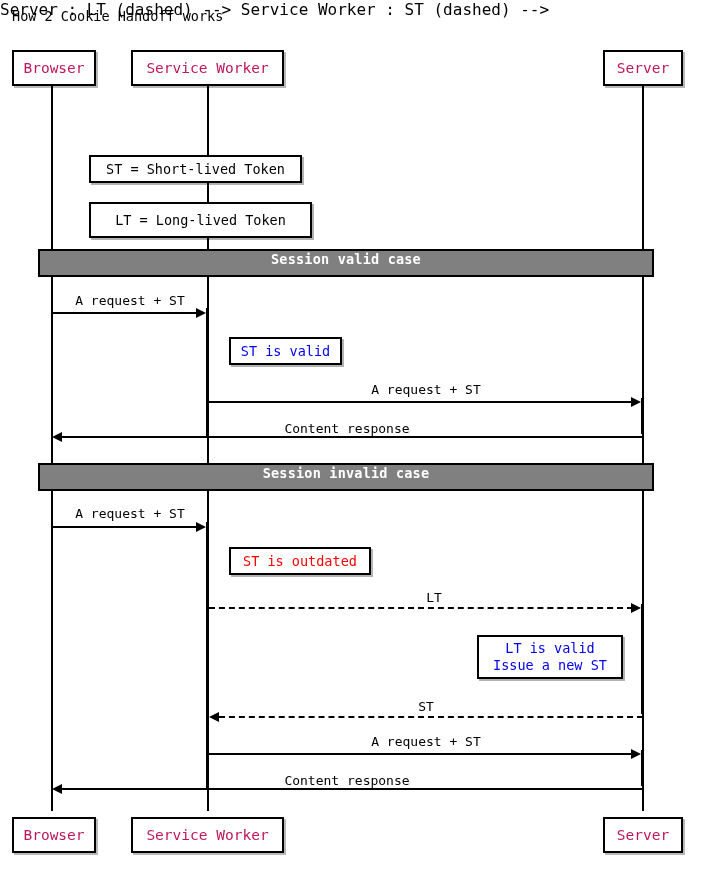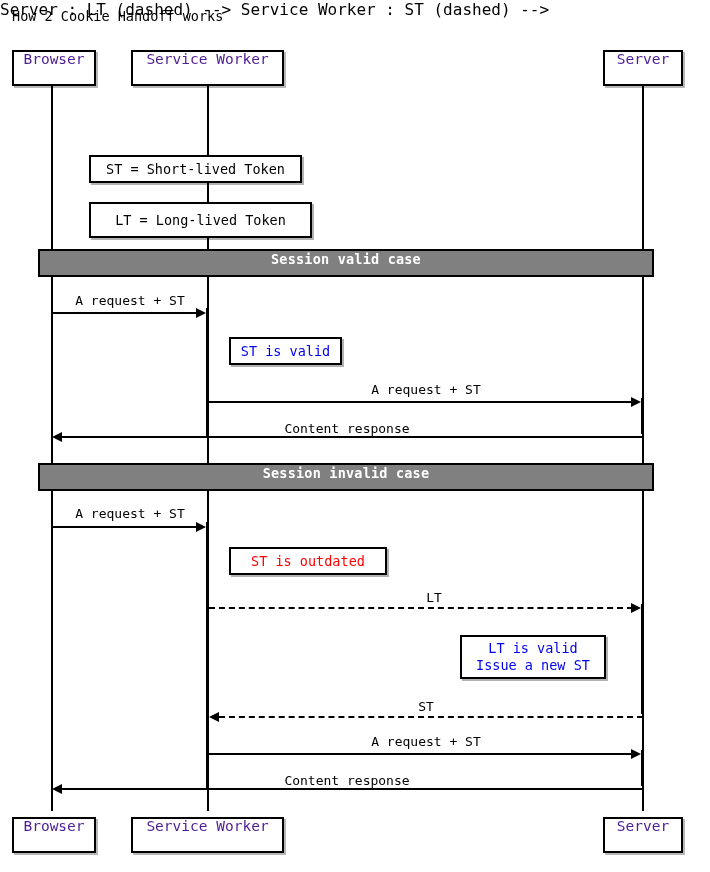--- a/index.html
+++ b/index.html
@@ -28,25 +28,25 @@
     white-space: pre;
     letter-spacing: 0px;
   }
 
   
   .participant {
     position: absolute;
     box-sizing: border-box;
     border: 2px solid #000000;
     background: #ffffff;
-    color: #4c1d95;
+    color: #be185d;
     font-size: 14.5px;
     line-height: 1;
     display: flex;
-    align-items: flex-start;
+    align-items: center;
     justify-content: center;
     white-space: pre;
     box-shadow: 2px 2px 0 rgba(0,0,0,0.28);
   }
 
   
   .lifeline {
     position: absolute;
     width: 2px;
     background: #000000;
@@ -195,31 +195,31 @@
   <div class="divider" style="left:38px; top:463px; width:616px; height:28px;">
     <span>Session invalid case</span>
   </div>
 
   
   <div class="msg-label" style="left:52px; top:507px; width:156px;">A request + ST</div>
   <div class="arrow-line" style="left:52px; top:526px; width:146px;"></div>
   <div class="arrow-head right" style="left:196px; top:522px;"></div>
 
   
-  <div class="note note-red" style="left:229px; top:547px; width:158px; height:28px;">
+  <div class="note note-red" style="left:229px; top:547px; width:142px; height:28px;">
     <span class="line">ST is outdated</span>
   </div>
 
    Server : LT (dashed) --&gt;
   <div class="msg-label" style="left:209px; top:591px; width:434px;padding-left:8px;">LT</div>
   <div class="arrow-line dashed" style="left:209px; top:607px; width:424px;"></div>
   <div class="arrow-head right" style="left:631px; top:603px;"></div>
 
   
-  <div class="note note-blue" style="left:460px; top:635px; width:146px; height:44px;">
+  <div class="note note-blue" style="left:477px; top:635px; width:146px; height:44px;">
     <span class="line">LT is valid</span>
     <span class="line">Issue a new ST</span>
   </div>
 
    Service Worker : ST (dashed) --&gt;
   <div class="msg-label" style="left:209px; top:700px; width:434px;">ST</div>
   <div class="arrow-line dashed" style="left:219px; top:716px; width:424px;"></div>
   <div class="arrow-head left" style="left:209px; top:712px;"></div>
 
   

